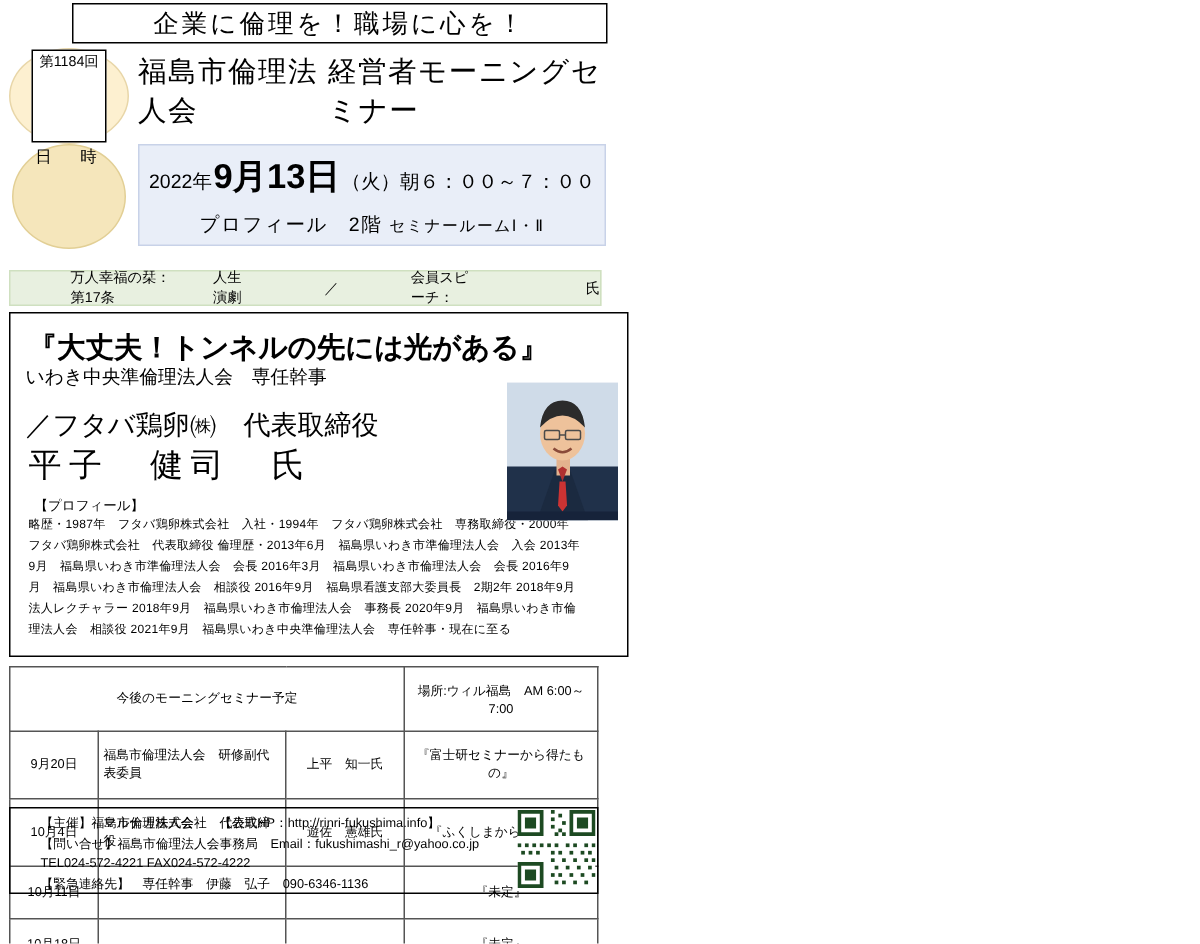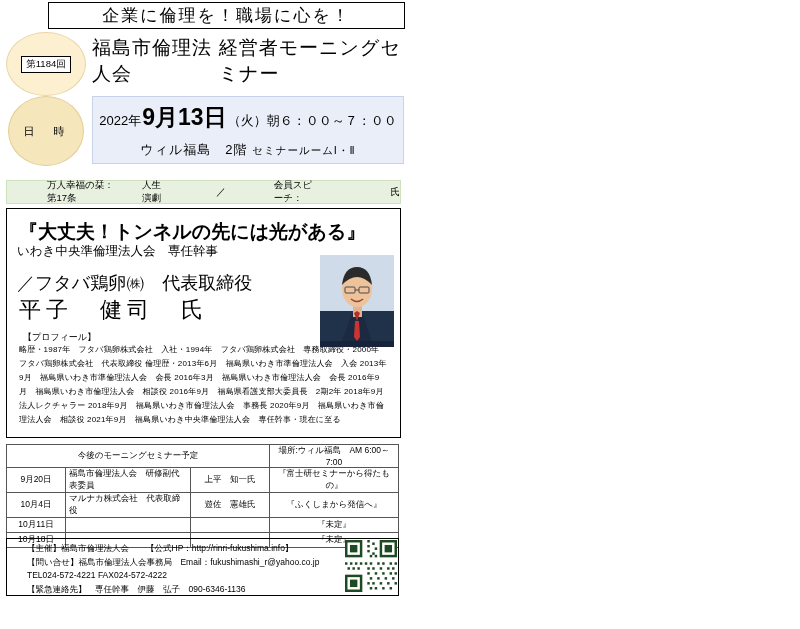--- a/index.html
+++ b/index.html
@@ -4,21 +4,21 @@
 <style>
   html,body{margin:0;padding:0;background:#ffffff;}
   body{width:800px;height:629px;position:relative;font-family:"Liberation Sans","DejaVu Sans",sans-serif;color:#000;}
   .page{position:absolute;left:0;top:0;width:405px;height:629px;}
 
   
   .slogan{position:absolute;left:48px;top:2px;width:355px;height:25px;border:1px solid #000;
           display:flex;align-items:center;justify-content:center;font-size:17px;letter-spacing:2px;}
 
   
-  .badge{position:absolute;border-radius:50%;display:flex;align-items:center;justify-content:center;}
+  .badge{position:absolute;border-radius:50%;display:flex;justify-content:center;}
   .badge-no{left:6px;top:32px;width:78px;height:62px;background:#fdf0d0;border:1px solid #e8d6a8;font-size:10px;}
   .badge-no span{background:#fff;border:1px solid #000;padding:1px 4px;font-size:9.5px;}
   .badge-date{left:8px;top:96px;width:74px;height:68px;background:#f5e6bb;border:1px solid #e2cf95;font-size:11px;letter-spacing:4px;}
 
   
   .title-box{position:absolute;left:92px;top:30px;width:310px;height:62px;display:flex;flex-direction:row;
              align-items:center;justify-content:center;gap:6px;}
   .title-1{font-size:19px;letter-spacing:1px;}
   .title-2{font-size:19px;letter-spacing:1px;}
 
@@ -34,35 +34,35 @@
 
   
   .green-strip{position:absolute;left:6px;top:180px;width:393px;height:22px;background:#e8f0e0;border:1px solid #cfe0c0;
                display:flex;align-items:center;font-size:9.5px;}
   .green-strip .a{margin-left:40px;}
   .green-strip .b{margin-left:28px;}
   .green-strip .c{margin-left:48px;}
   .green-strip .d{margin-left:70px;}
 
   
-  .main-box{position:absolute;left:6px;top:208px;width:393px;height:228px;border:1px solid #000;background:#fff;}
+  .main-box{position:absolute;left:6px;top:208px;width:393px;height:228px;border:1px solid #000;background:#fff;padding-left:18px;}
   .lecture-title{position:absolute;left:12px;top:10px;font-size:19px;font-weight:bold;letter-spacing:0px;}
   .affil1{position:absolute;left:10px;top:34px;font-size:12.5px;}
   .affil2{position:absolute;left:10px;top:62px;font-size:18px;}
   .speaker{position:absolute;left:12px;top:86px;font-size:22px;letter-spacing:5px;}
   .profile-label{position:absolute;left:16px;top:122px;font-size:9px;}
   .profile-text{position:absolute;left:12px;top:134px;width:368px;font-size:8px;line-height:1.75;letter-spacing:0.2px;}
 
   
   .photo{position:absolute;right:6px;top:46px;width:74px;height:92px;overflow:hidden;background:#dfe6ef;border:0;}
   .photo svg{display:block;}
 
   
   .sched{position:absolute;left:6px;top:444px;width:393px;border-collapse:collapse;font-size:8.5px;}
-  .sched td,.sched th{border:1px solid #555;padding:0 3px;height:14px;}
+  .sched td,.sched th{border:1px solid #555;padding:10px 3px;height:14px;}
   .sched .hdr-left{text-align:center;font-weight:normal;}
   .sched .hdr-right{text-align:center;font-weight:normal;}
   .col-date{width:52px;text-align:center;}
   .col-org{width:118px;}
   .col-name{width:72px;text-align:center;}
   .col-theme{text-align:center;}
 
   
   .footer{position:absolute;left:6px;top:538px;width:393px;height:58px;border:1px solid #000;font-size:8.5px;line-height:1.6;padding:3px 20px;box-sizing:border-box;}
   .footer div{white-space:nowrap;}
@@ -87,21 +87,21 @@
   </div>
 
   <div class="date-band">
     <div class="date-line">
       <span class="date-small">2022年</span>
       <span class="date-big">9月13日</span>
       <span class="date-mid">（火）</span>
       <span class="date-mid">朝６：００～７：００</span>
     </div>
     <div class="venue">
-      <span>ウィル福島　2階</span>
+      <span>プロフィール　2階</span>
       <span class="small">セミナールームⅠ・Ⅱ</span>
     </div>
   </div>
 
   <div class="green-strip">
     <span class="a">万人幸福の栞：第17条</span>
     <span class="b">人生演劇</span>
     <span class="c">／</span>
     <span class="c">会員スピーチ：</span>
     <span class="d">氏</span>

